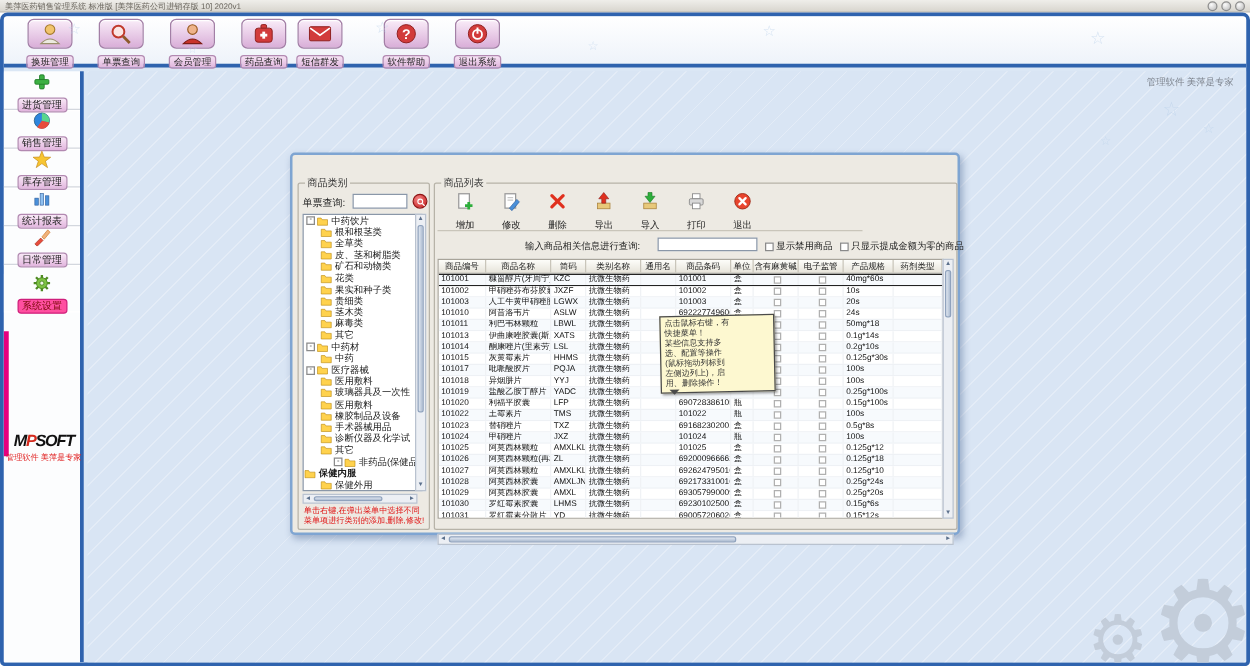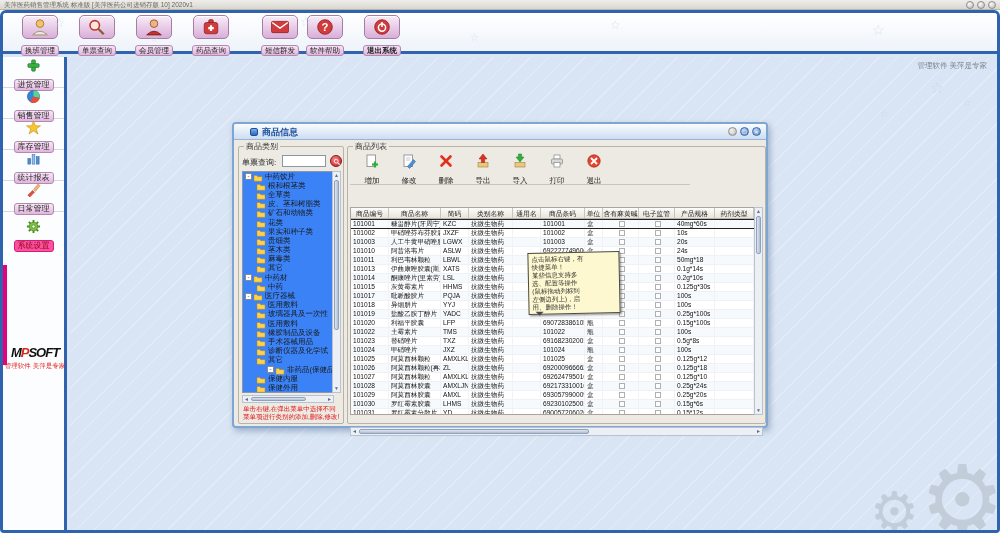--- a/index.html
+++ b/index.html
@@ -47,21 +47,21 @@
 .gbox{position:absolute;border:1px solid #b7b3a8;border-radius:2px;background:#edeae3}
 .gbox>.legend{position:absolute;left:5px;top:-6px;background:#edeae3;font-size:8px;color:#333;padding:0 2px;white-space:nowrap}
 .gb-left{left:4px;top:22px;width:106px;height:278px}
 .gb-right{left:113px;top:22px;width:419px;height:278px}
 
 .filter-row{position:absolute;left:3px;top:7px;width:100px;height:14px;font-size:8px}
 .filter-row .lbl{position:absolute;left:0;top:3px;color:#222;white-space:nowrap}
 .filter-row input{position:absolute;left:40px;top:1px;width:44px;height:12px;border:1px solid #8a97a8;font-size:8px;padding:0 2px;background:#fff}
 .search-btn{position:absolute;right:0;top:1px;width:12px;height:12px;border-radius:50%;background:radial-gradient(circle at 35% 30%,#f08080,#c81e1e);border:1px solid #8e1414}
 .search-btn svg{width:8px;height:8px;margin:2px}
-.tree-box{position:absolute;left:3px;top:24px;width:96px;height:222px;background:#3b82f6;border:1px solid #8a97a8;overflow:hidden}
+.tree-box{position:absolute;left:3px;top:24px;width:96px;height:222px;background:#ffffff;border:1px solid #8a97a8;overflow:hidden}
 .tree-row{display:flex;align-items:center;height:9.2px;white-space:nowrap;cursor:default}
 .tree-row .exp{width:7px;height:7px;border:1px solid #8a8a8a;background:#fff;font-size:6px;line-height:5px;text-align:center;color:#333;margin-right:1px;flex:none}
 .tree-row svg{width:10px;height:8px;flex:none;margin-right:2px}
 .tree-row .t-label{font-size:7.5px;color:#1a1a1a}
 .vscroll{position:absolute;background:#eceff4;border:1px solid #b9c2cf}
 .vscroll .thumb{position:absolute;left:1px;right:1px;background:linear-gradient(90deg,#dfe6f0,#aebdd2);border:1px solid #8fa2bd;border-radius:2px}
 .vscroll .arr{position:absolute;left:0;width:100%;font-size:5px;text-align:center;color:#5b708c;line-height:7px}
 .hscroll{position:absolute;background:#eceff4;border:1px solid #b9c2cf}
 .hscroll .thumb{position:absolute;top:1px;bottom:1px;background:linear-gradient(#dfe6f0,#aebdd2);border:1px solid #8fa2bd;border-radius:2px}
 .hscroll .arr{position:absolute;top:0;font-size:5px;color:#5b708c;line-height:7px}
@@ -123,29 +123,29 @@
       <div class="tb-btn" style="left: 126px;"><span class="tb-icon"><svg viewBox="0 0 20 16">
             <circle cx="10" cy="5" r="3.4" fill="#eeb38a" stroke="#96581e" stroke-width=".8"></circle>
             <path d="M3.5 15 Q10 8.5 16.5 15 Z" fill="#c8342a" stroke="#7e1d16" stroke-width=".8"></path>
           </svg></span><span class="tb-label">会员管理</span></div>
       <div class="tb-btn" style="left: 183px;"><span class="tb-icon"><svg viewBox="0 0 20 16">
             <rect x="8" y="1.5" width="4" height="3" rx="1" fill="#d23b3b" stroke="#8e1f1f" stroke-width=".7"></rect>
             <rect x="4" y="4" width="12" height="10" rx="2" fill="#d23b3b" stroke="#8e1f1f" stroke-width=".7"></rect>
             <rect x="9" y="6.5" width="2" height="5" fill="#fff"></rect>
             <rect x="7.5" y="8" width="5" height="2" fill="#fff"></rect>
           </svg></span><span class="tb-label">药品查询</span></div>
-      <div class="tb-btn" style="left: 252px;"><span class="tb-icon"><svg viewBox="0 0 20 16">
+      <div class="tb-btn" style="left: 228px;"><span class="tb-icon"><svg viewBox="0 0 20 16">
             <rect x="2.5" y="3" width="15" height="10" rx="1" fill="#d23b3b" stroke="#8e1f1f" stroke-width=".7"></rect>
             <path d="M3 4 L10 9 L17 4" fill="none" stroke="#fff" stroke-width="1.2"></path>
           </svg></span><span class="tb-label">短信群发</span></div>
       <div class="tb-btn" style="left: 297px;"><span class="tb-icon"><svg viewBox="0 0 20 16">
             <circle cx="10" cy="8" r="6.5" fill="#d23b3b" stroke="#8e1f1f" stroke-width=".7"></circle>
             <text x="10" y="11.5" font-size="10" font-weight="bold" fill="#fff" text-anchor="middle">?</text>
           </svg></span><span class="tb-label">软件帮助</span></div>
-      <div class="tb-btn" style="left: 354px; font-weight: bold;"><span class="tb-icon"><svg viewBox="0 0 20 16">
+      <div class="tb-btn" style="left: 354px;"><span class="tb-icon"><svg viewBox="0 0 20 16">
             <circle cx="10" cy="8" r="6.5" fill="#d23b3b" stroke="#8e1f1f" stroke-width=".7"></circle>
             <circle cx="10" cy="8.5" r="3.2" fill="none" stroke="#fff" stroke-width="1.3"></circle>
             <line x1="10" y1="3.5" x2="10" y2="8" stroke="#fff" stroke-width="1.4"></line>
           </svg></span><span class="tb-label">退出系统</span></div>
     </div>
 
   <div class="sidebar">
     <div id="sidebar-items">
         <div class="sb-item"><span><svg viewBox="0 0 16 16">
               <rect x="6" y="2" width="4" height="12" rx="1" fill="#3cb043" stroke="#1f7a26" stroke-width=".7"></rect>
@@ -197,29 +197,20 @@
 <span class="star" style="left:150px;top:34px;font-size:9px">☆</span>
 <span class="star" style="left:300px;top:14px;font-size:13px">☆</span>
 <span class="star" style="left:470px;top:32px;font-size:10px">☆</span>
 <span class="star" style="left:610px;top:18px;font-size:12px">☆</span>
 <span class="star" style="left:872px;top:22px;font-size:14px">☆</span>
 <span class="star" style="left:930px;top:78px;font-size:16px">☆</span>
 <span class="star" style="left:962px;top:96px;font-size:11px">☆</span>
 <span class="star" style="left:880px;top:108px;font-size:10px">☆</span>
 
 <div class="dialog">
-  <div class="dlg-titlebar">
-    <span class="dlg-title-icon"></span>
-    <span class="dlg-title">商品信息</span>
-    <span class="dlg-dots">
-      <span class="dlg-dot min">–</span>
-      <span class="dlg-dot max">□</span>
-      <span class="dlg-dot cls">×</span>
-    </span>
-  </div>
 
   <div class="gbox gb-left">
     <span class="legend">商品类别</span>
     <div class="filter-row">
       <span class="lbl">单票查询:</span>
       <input value="" style="">
       <span class="search-btn"><svg viewBox="0 0 10 10">
             <circle cx="4" cy="4" r="2.4" fill="none" stroke="#fff" stroke-width="1.1"></circle>
             <line x1="6" y1="6" x2="8.4" y2="8.4" stroke="#fff" stroke-width="1.3"></line>
           </svg></span>
@@ -354,21 +345,21 @@
             </svg></span>
           <span class="t-label">其它</span>
         </div>
         <div class="tree-row" style="padding-left: 2px; justify-content: flex-end;">
           <span class="exp">-</span>
           <span><svg viewBox="0 0 12 10">
               <path d="M1 2.2 L1 9 L11 9 L11 3.4 L5.6 3.4 L4.6 1.8 L1 1.8 Z" fill="#ffd24d" stroke="#b8860b" stroke-width=".6"></path>
             </svg></span>
           <span class="t-label">非药品(保健品)</span>
         </div>
-        <div class="tree-row" style="padding-left: 13px;">
+        <div class="tree-row" style="padding-left: 0; font-weight: bold;">
           <span><svg viewBox="0 0 12 10">
               <path d="M1 2.2 L1 9 L11 9 L11 3.4 L5.6 3.4 L4.6 1.8 L1 1.8 Z" fill="#ffd24d" stroke="#b8860b" stroke-width=".6"></path>
             </svg></span>
           <span class="t-label">保健内服</span>
         </div>
         <div class="tree-row" style="padding-left: 13px;">
           <span><svg viewBox="0 0 12 10">
               <path d="M1 2.2 L1 9 L11 9 L11 3.4 L5.6 3.4 L4.6 1.8 L1 1.8 Z" fill="#ffd24d" stroke="#b8860b" stroke-width=".6"></path>
             </svg></span>
           <span class="t-label">保健外用</span>
@@ -423,20 +414,32 @@
               <rect x="5" y="9.5" width="6" height="4.5" fill="#fff" stroke="#888" stroke-width=".7"></rect>
             </svg></span><span class="dt-label">打印</span></div>
         <div class="dt-btn"><span><svg viewBox="0 0 16 16">
               <circle cx="8" cy="8" r="6.2" fill="#e8452e" stroke="#9c2714" stroke-width=".7"></circle>
               <g stroke="#fff" stroke-width="1.8" stroke-linecap="round">
                 <line x1="5.5" y1="5.5" x2="10.5" y2="10.5"></line>
                 <line x1="10.5" y1="5.5" x2="5.5" y2="10.5"></line>
               </g>
             </svg></span><span class="dt-label">退出</span></div>
       </div>
+    <div class="search-row">
+      <span class="q-label">输入商品相关信息进行查询:</span>
+      <input value="" style="">
+      <span class="cbx-group" style="left:262px">
+        <span class="cbx"></span>
+        <span>显示禁用商品</span>
+      </span>
+      <span class="cbx-group" style="left:322px">
+        <span class="cbx"></span>
+        <span>只显示提成金额为零的商品</span>
+      </span>
+    </div>
     <div class="table" id="table">
         <div class="t-head">
           <span class="hc" style="width: 38px;">商品编号</span>
           <span class="hc" style="width: 52px;">商品名称</span>
           <span class="hc" style="width: 28px;">简码</span>
           <span class="hc" style="width: 44px;">类别名称</span>
           <span class="hc" style="width: 28px;">通用名</span>
           <span class="hc" style="width: 44px;">商品条码</span>
           <span class="hc" style="width: 18px;">单位</span>
           <span class="hc" style="width: 36px;">含有麻黄碱</span>

